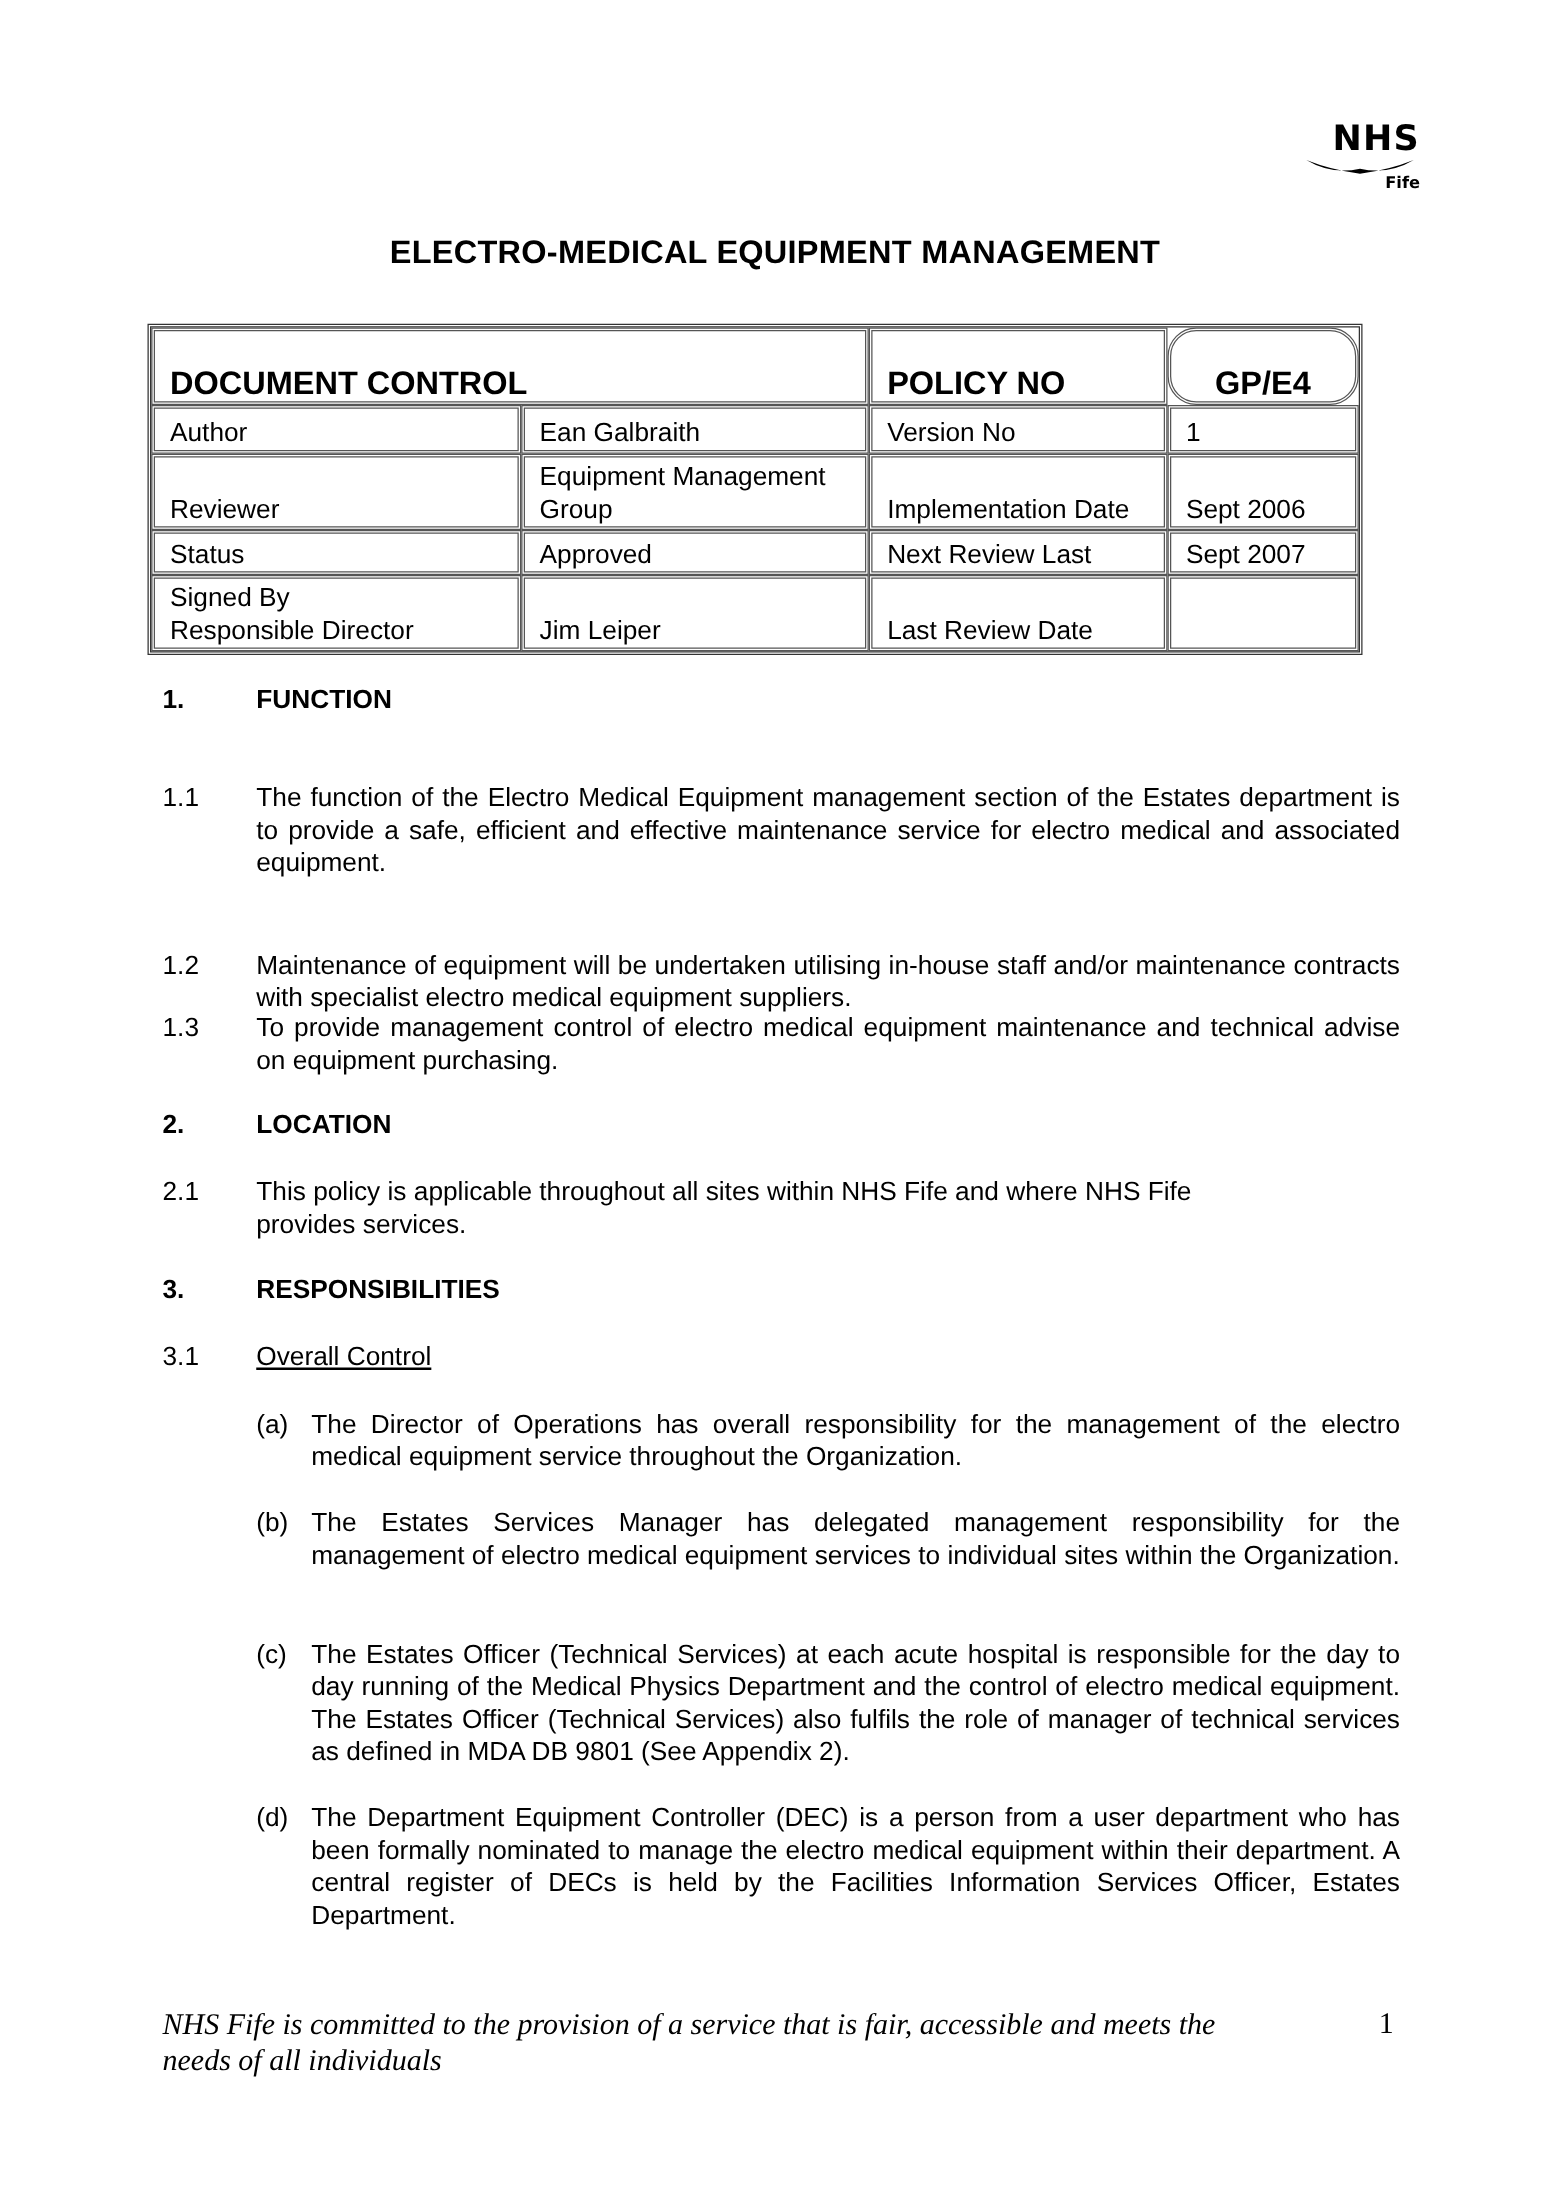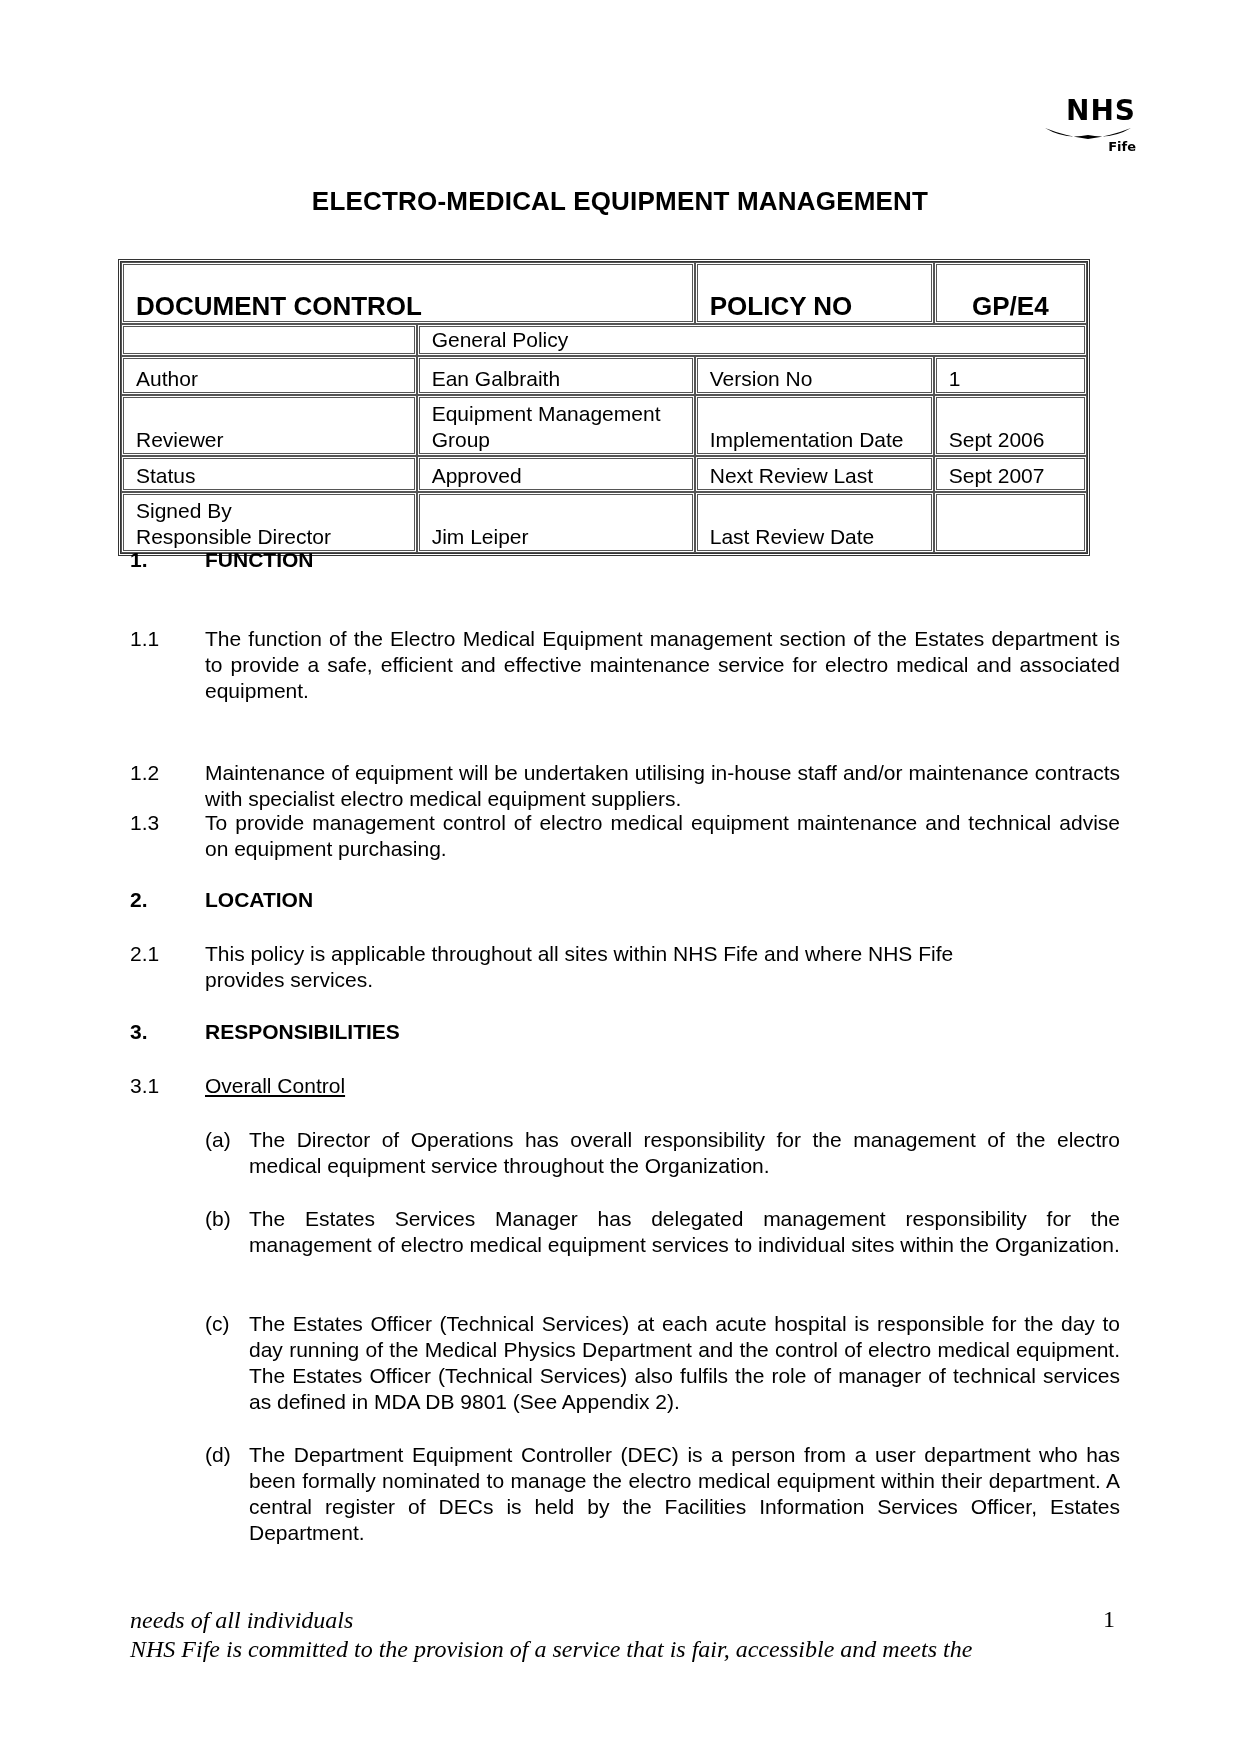--- a/index.html
+++ b/index.html
@@ -16,21 +16,21 @@
 
   .dc-table { position: absolute; left: 118px; top: 247px; width: 972px; border-collapse: separate; border-spacing: 0;
               border: 3px double #333; margin-top: 12px; }
   .dc-table td { border: 3px double #555; padding: 0 12px; font-size: 21px; vertical-align: bottom; line-height: 26px; }
   .dc-table .hdr td { font-weight: bold; font-size: 26px; height: 54px; padding-bottom: 2px; }
   .dc-table .gp td { height: 26px; }
   .dc-table .r1 td { height: 33px; }
   .dc-table .r2 td { height: 55px; }
   .dc-table .r3 td { height: 30px; }
   .dc-table .r4 td { height: 55px; }
-  .center { text-align: center; }
+  .center { text-align: center; border-radius: 23px; }
   .sec-head { position: absolute; left: 130px; font-weight: bold; font-size: 21px; }
   .sec-head .num { display: inline-block; width: 75px; }
   .para { position: absolute; left: 130px; width: 990px; font-size: 21px; line-height: 26px; }
   .para .num { position: absolute; left: 0; top: 0; }
   .para .txt { margin-left: 75px; text-align: justify; }
   .sub { position: absolute; left: 205px; width: 915px; font-size: 21px; line-height: 26px; }
   .sub .letter { position: absolute; left: 0; top: 0; }
   .sub .txt { margin-left: 44px; text-align: justify; }
   .underline { text-decoration: underline; }
 
@@ -56,24 +56,20 @@
       <col style="width:298px">
       <col style="width:280px">
       <col style="width:240px">
       <col style="width:154px">
     </colgroup>
   <tbody>
       <tr class="hdr">
     <td colspan="2">DOCUMENT CONTROL</td>
     <td>POLICY NO</td>
     <td class="center">GP/E4</td>
-  </tr>
-  <tr class="gp">
-    <td></td>
-    <td colspan="3">General Policy</td>
   </tr>
   <tr class="r1">
     <td>Author</td>
     <td>Ean Galbraith</td>
     <td>Version No</td>
     <td>1</td>
   </tr>
   <tr class="r2">
     <td>Reviewer</td>
     <td>
@@ -144,16 +140,16 @@
 <div class="sub" style="top:1311px;">
   <span class="letter">(c)</span>
   <div class="txt">The Estates Officer (Technical Services) at each acute hospital is responsible for the day to day running of the Medical Physics Department and the control of electro medical equipment. The Estates Officer (Technical Services) also fulfils the role of manager of technical services as defined in MDA DB 9801 (See Appendix 2).</div>
 </div>
 <div class="sub" style="top:1442px;">
   <span class="letter">(d)</span>
   <div class="txt">The Department Equipment Controller (DEC) is a person from a user department who has been formally nominated to manage the electro medical equipment within their department. A central register of DECs is held by the Facilities Information Services Officer, Estates Department.</div>
 </div>
 
 <div class="footer">
+  <div>NHS Fife is committed to the provision of a service that is fair, accessible and meets the</div>
   <div>needs of all individuals</div>
-  <div>NHS Fife is committed to the provision of a service that is fair, accessible and meets the</div>
 </div>
 <div class="page-num">1</div>
 
 </body></html>

